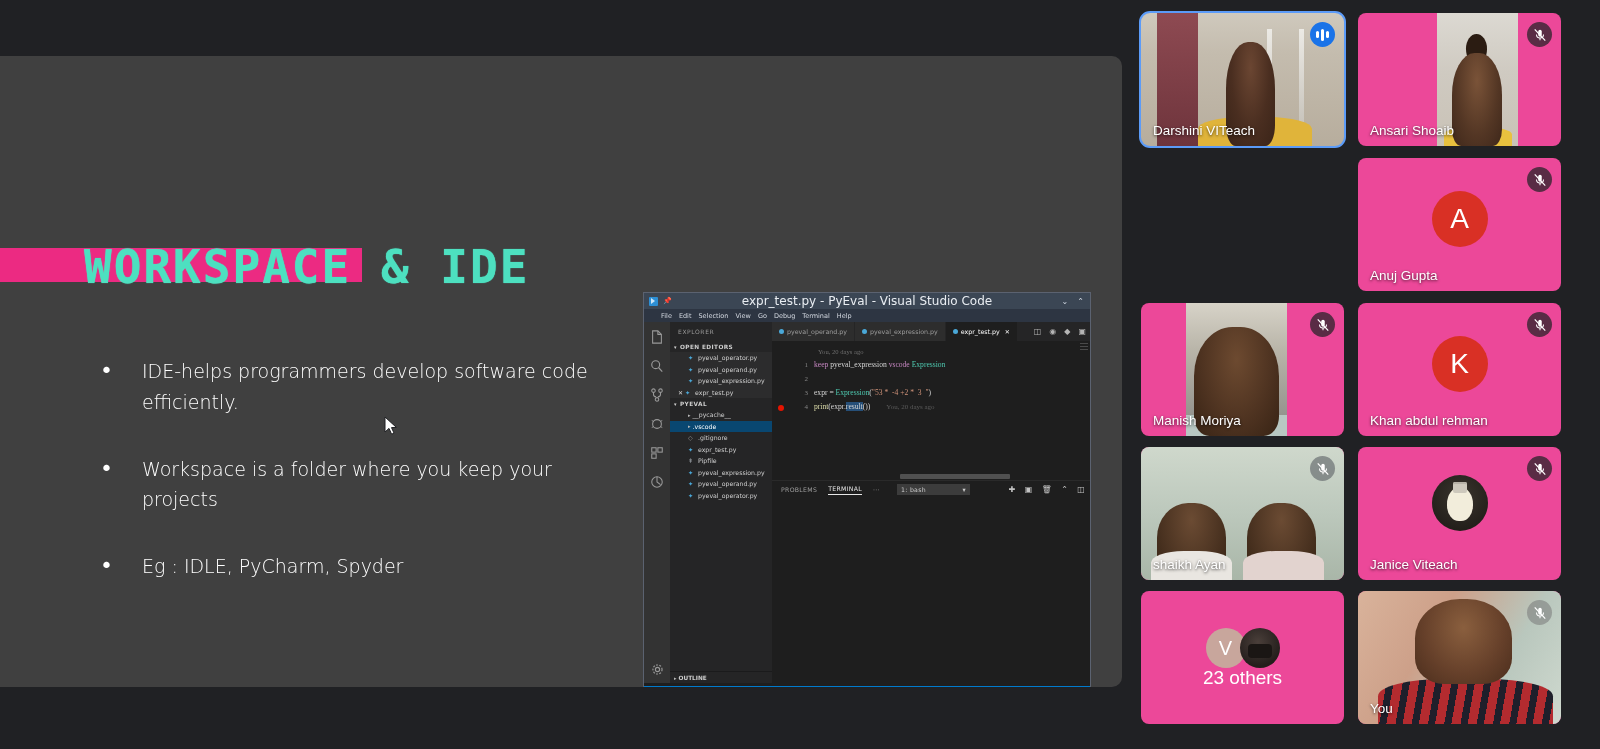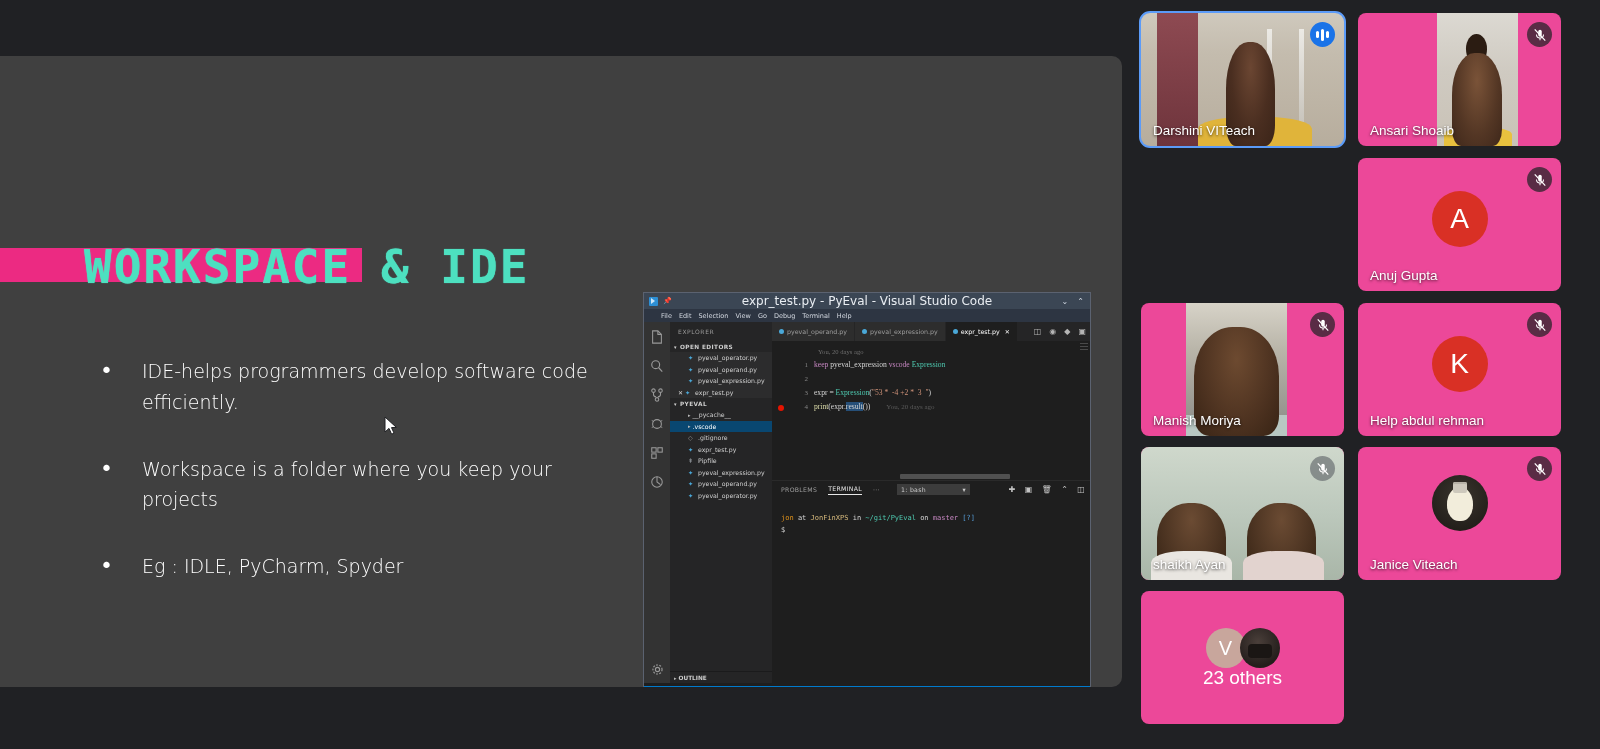--- a/index.html
+++ b/index.html
@@ -681,33 +681,20 @@
                 <span>▾</span>
               </div>
               <div id="panel-actions">
                 <span>✚</span>
                 <span>▣</span>
                 <span>🗑</span>
                 <span>⌃</span>
                 <span>◫</span>
               </div>
             </div>
-            <div id="term-body">
-              <div>
-                <span class="t-user">jon</span>
-                <span class="t-at">at</span>
-                <span class="t-host">JonFinXPS</span>
-                <span class="t-in">in</span>
-                <span class="t-path">~/git/PyEval</span>
-                <span class="t-on">on</span>
-                <span class="t-branch">master</span>
-                <span class="t-q">[?]</span>
-              </div>
-              <div class="t-prompt">$</div>
-            </div>
           </div>
         </div>
       </div>
 
       <div id="statusbar">
         
         
       </div>
     </div>
   </div>
@@ -782,21 +769,21 @@
     <div class="tile" style="left:217px; top:290px;">
       <div class="avatar">K</div>
       <div class="mic">
         <svg width="14" height="14" viewBox="0 0 16 16">
             <path d="M8 2a2 2 0 012 2v4a2 2 0 01-4 0V4a2 2 0 012-2z" fill="#fff"></path>
             <path d="M4 7.5a4 4 0 008 0" fill="none" stroke="#fff" stroke-width="1.2"></path>
             <line x1="8" y1="11.5" x2="8" y2="14" stroke="#fff" stroke-width="1.2"></line>
             <line x1="2" y1="1.5" x2="14" y2="14.5" stroke="#fff" stroke-width="1.4"></line>
           </svg>
       </div>
-      <div class="name">Help abdul rehman</div>
+      <div class="name">Khan abdul rehman</div>
     </div>
 
     <div class="tile" style="left:217px; top:434px;">
       <div class="f-janice">
         <div class="bulb"></div>
           <div class="cap"></div>
       </div>
       <div class="mic">
         <svg width="14" height="14" viewBox="0 0 16 16">
             <path d="M8 2a2 2 0 012 2v4a2 2 0 01-4 0V4a2 2 0 012-2z" fill="#fff"></path>
@@ -829,15 +816,31 @@
     </div>
 
     <div class="tile" style="left:0px;  top:578px;">
       <div class="others-wrap">
         <div class="av1">V</div>
         <div class="av2"></div>
       </div>
       <div class="others-label">23 others</div>
     </div>
 
+    <div class="tile" style="left:217px; top:578px;">
+      <div class="vid">
+        <div class="feed f-you">
+            <div class="f-you-shirt"></div>
+          </div>
+      </div>
+      <div class="mic" style="background:rgba(120,120,120,.55)">
+        <svg width="14" height="14" viewBox="0 0 16 16">
+            <path d="M8 2a2 2 0 012 2v4a2 2 0 01-4 0V4a2 2 0 012-2z" fill="#fff"></path>
+            <path d="M4 7.5a4 4 0 008 0" fill="none" stroke="#fff" stroke-width="1.2"></path>
+            <line x1="8" y1="11.5" x2="8" y2="14" stroke="#fff" stroke-width="1.2"></line>
+            <line x1="2" y1="1.5" x2="14" y2="14.5" stroke="#fff" stroke-width="1.4"></line>
+          </svg>
+      </div>
+      <div class="name">You</div>
+    </div>
 
   </div>
 </div>
 
 </body></html>

